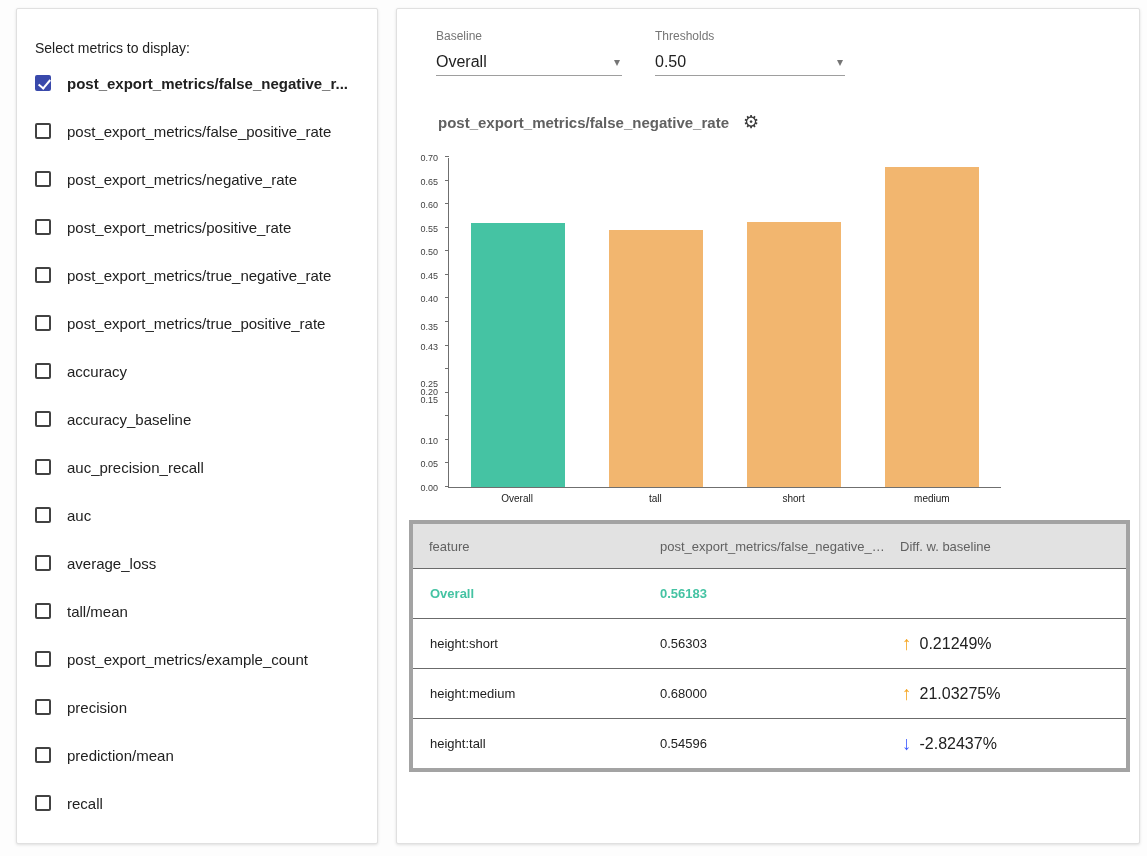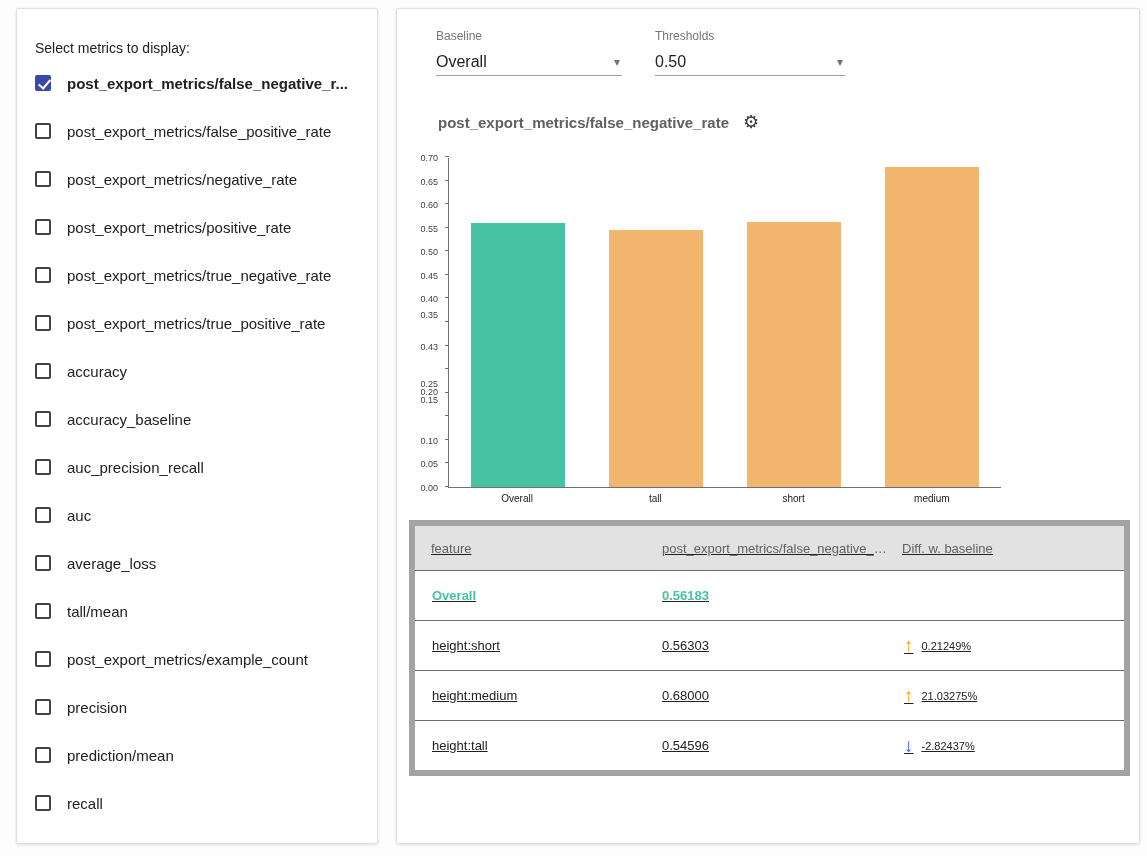--- a/index.html
+++ b/index.html
@@ -51,36 +51,36 @@
   .yticks{position:absolute;left:0;top:149px;width:47px;height:330px;}
   .ytick{position:absolute;right:6px;font-size:9px;color:#424242;}
   .plot{position:absolute;left:51px;top:149px;width:553px;height:330px;border-left:1px solid #6f6f6f;border-bottom:1px solid #6f6f6f;}
   .ytickmark{position:absolute;left:-4px;width:4px;height:1px;background:#6f6f6f;}
   .bars{position:absolute;left:0;top:0;width:100%;height:100%;display:flex;align-items:flex-end;justify-content:space-around;}
   .bar-slot{width:138px;display:flex;justify-content:center;align-items:flex-end;height:100%;}
   .bar{width:94px;}
   .xlabels{position:absolute;left:51px;top:484px;width:553px;display:flex;justify-content:space-around;}
   .xlabel{width:138px;text-align:center;font-size:10px;color:#212121;}
   
-  .metrics-table{position:absolute;left:12px;top:511px;width:721px;border:6px solid #a3a3a3;background:#ef4444;text-decoration:underline;}
+  .metrics-table{position:absolute;left:12px;top:511px;width:721px;border:4px solid #a3a3a3;background:#ef4444;}
   .trow,.thead-row{display:grid;grid-template-columns:235px 238px 248px;align-items:center;}
   .thead-row{height:44px;background:#e2e2e2;}
   .th{font-size:13px;color:#616161;padding-left:16px;white-space:nowrap;overflow:hidden;text-overflow:ellipsis;}
   .th:nth-child(2){padding-left:12px;}
   .th:nth-child(3){padding-left:14px;}
   .trow{height:50px;border-top:1px solid #6b6b6b;background:#fff;}
   .td{font-size:13px;color:#212121;}
   .td.feature{padding-left:17px;}
   .td.value{padding-left:12px;}
   .td.diff{padding-left:16px;display:flex;align-items:center;}
   .trow.baseline .feature,.trow.baseline .value{color:var(--teal);font-weight:bold;}
   .arrow{font-size:19px;margin-right:8px;line-height:1;}
   .arrow.up{color:var(--arrow-up);}
   .arrow.down{color:var(--arrow-down);}
-  .diff-text{font-size:11px;color:#212121;}
+  .diff-text{font-size:16px;color:#212121;}
 </style>
 </head>
 <body>
 
 <div class="page">
 
   <aside class="card left-card">
     <div class="panel-title">Select metrics to display:</div>
     <div class="metric-list">
         <div class="metric-item">
@@ -174,21 +174,21 @@
     </div>
 
     <div class="yticks">
         <div class="ytick" style="bottom: -5px; margin-top: 36px;">0.00</div>
         <div class="ytick" style="bottom: 18.5714px;">0.05</div>
         <div class="ytick" style="bottom: 42.1429px;">0.10</div>
         <div class="ytick" style="bottom: 83px;">0.15</div>
         <div class="ytick" style="bottom: 91px;">0.20</div>
         <div class="ytick" style="bottom: 99px; margin-left: 7px;">0.25</div>
         <div class="ytick" style="bottom: 136.429px;">0.43</div>
-        <div class="ytick" style="bottom: 168px;">0.35</div>
+        <div class="ytick" style="bottom: 156px;">0.35</div>
         <div class="ytick" style="bottom: 183.571px;">0.40</div>
         <div class="ytick" style="bottom: 207.143px;">0.45</div>
         <div class="ytick" style="bottom: 230.714px;">0.50</div>
         <div class="ytick" style="bottom: 254.286px;">0.55</div>
         <div class="ytick" style="bottom: 277.857px;">0.60</div>
         <div class="ytick" style="bottom: 301.429px;">0.65</div>
         <div class="ytick" style="bottom: 325px;">0.70</div>
       </div>
     <div class="plot">
       <div class="bars">

